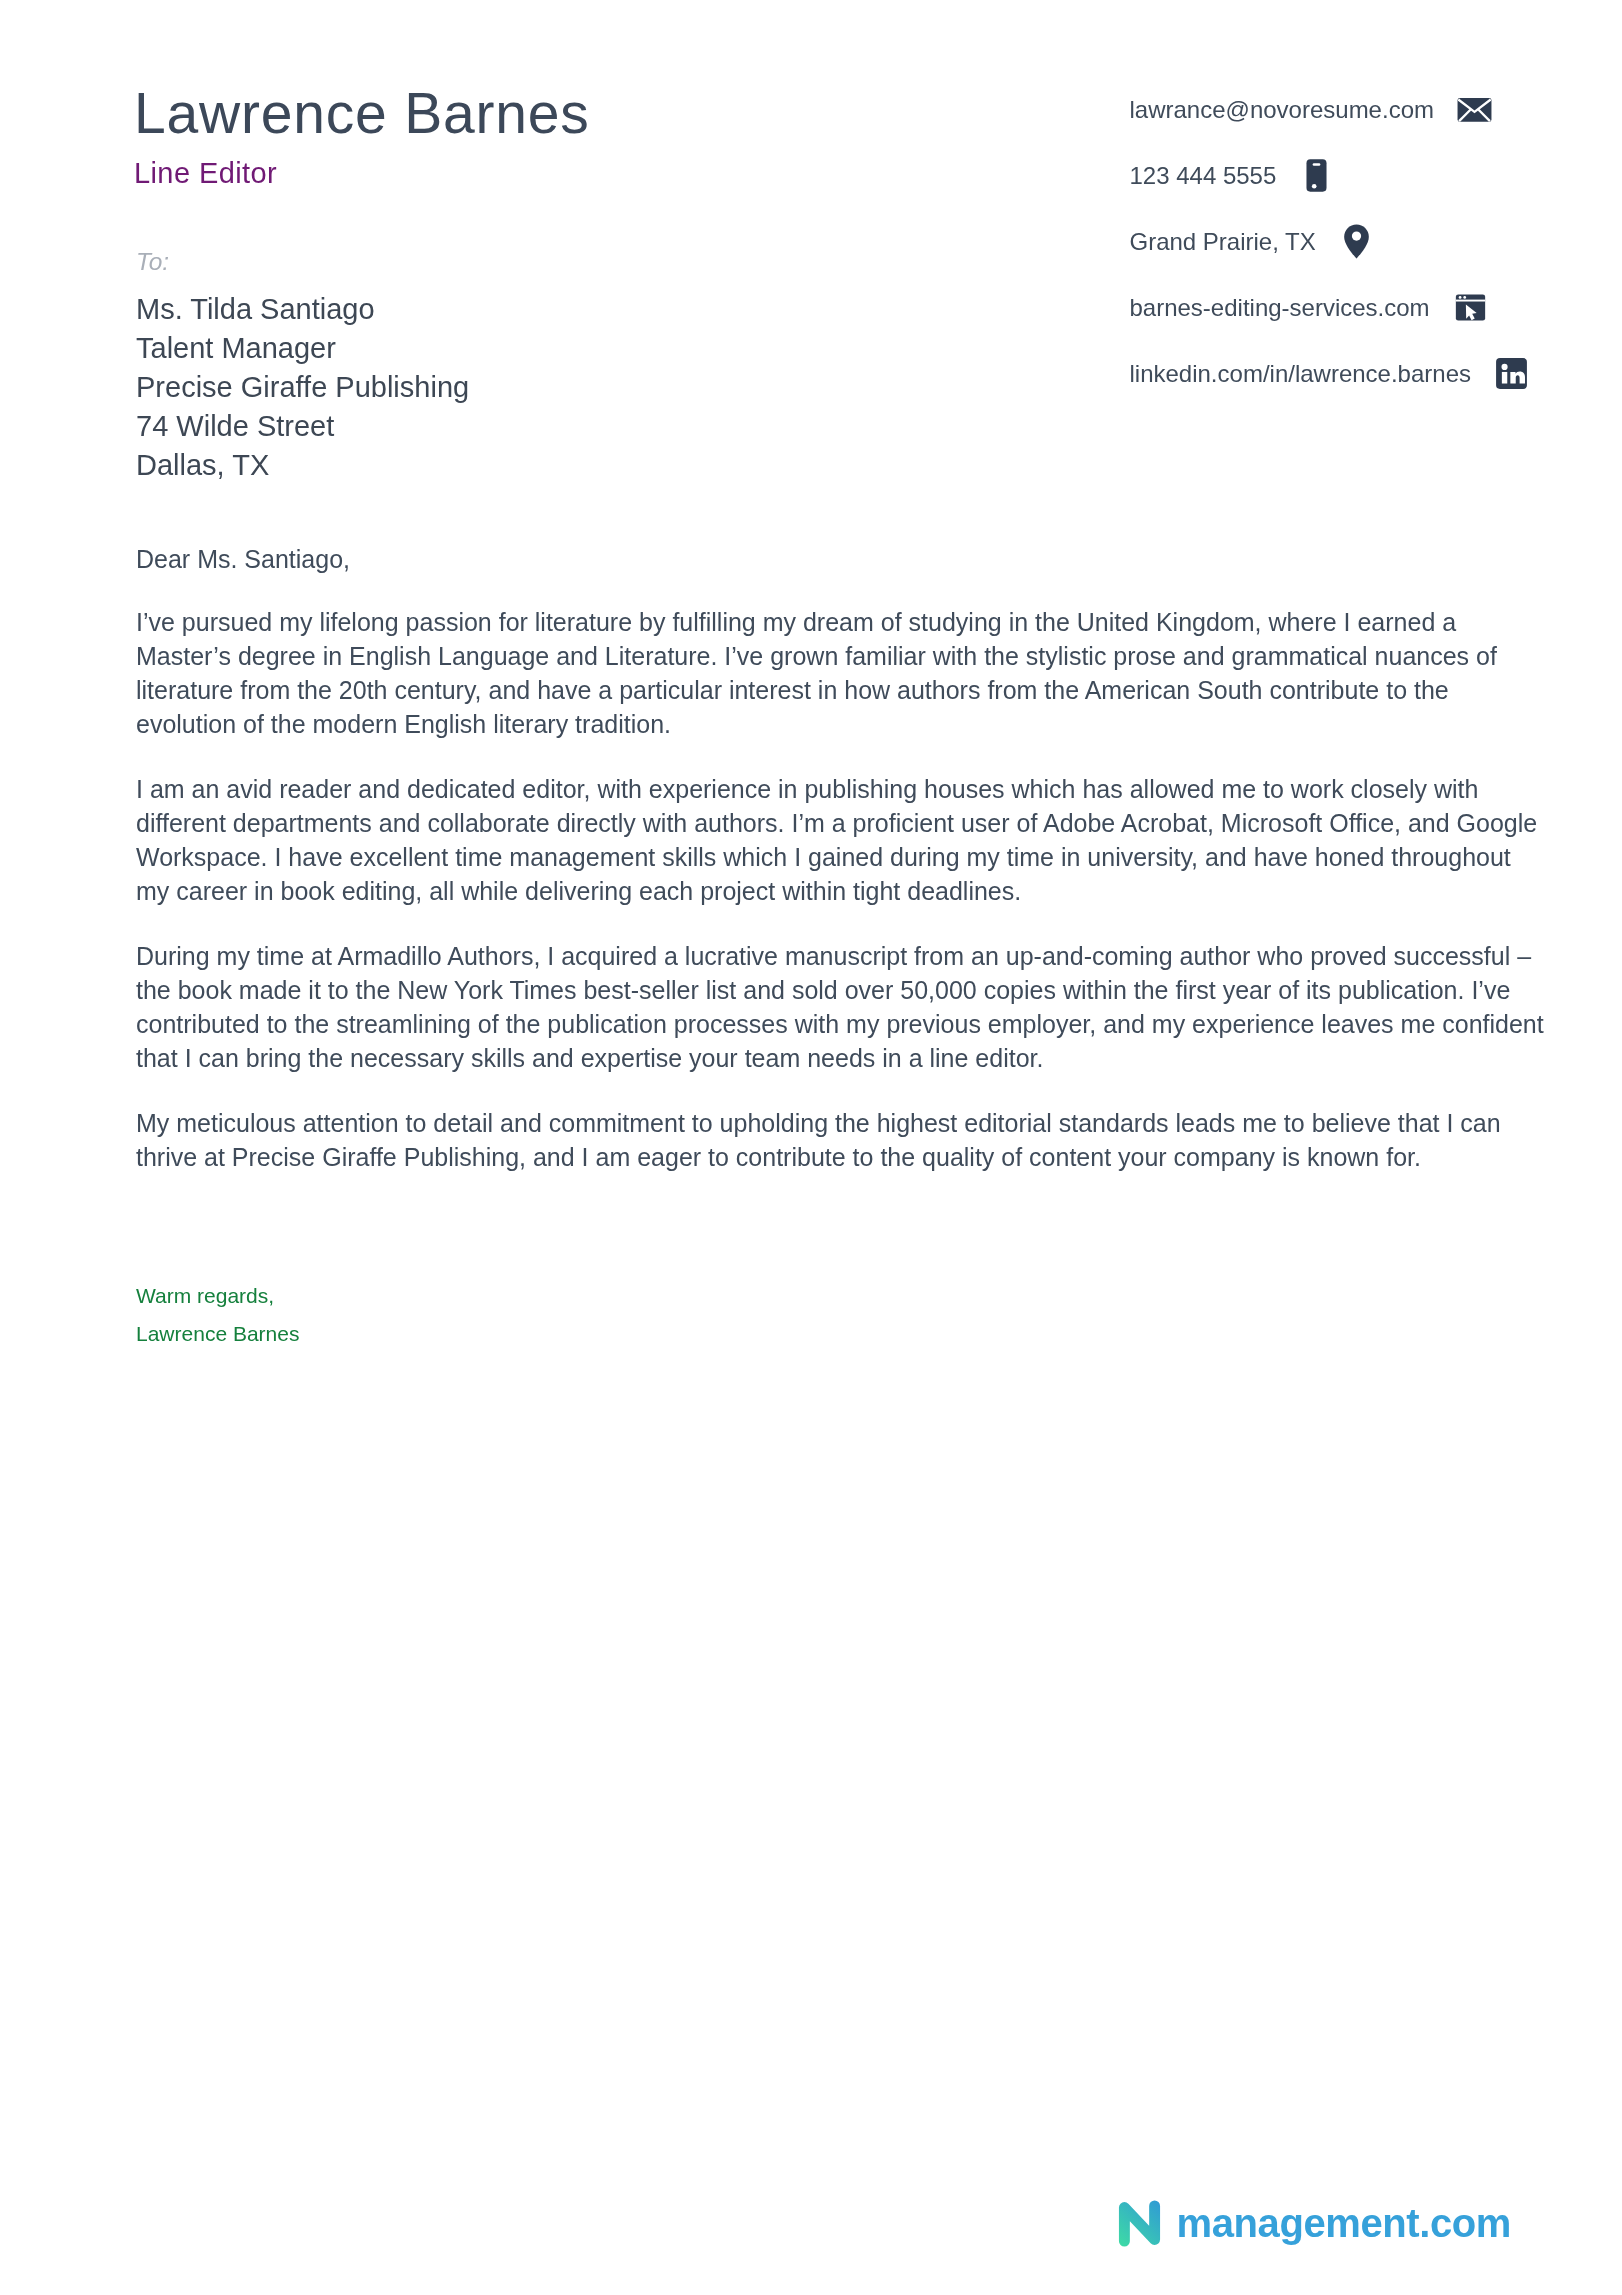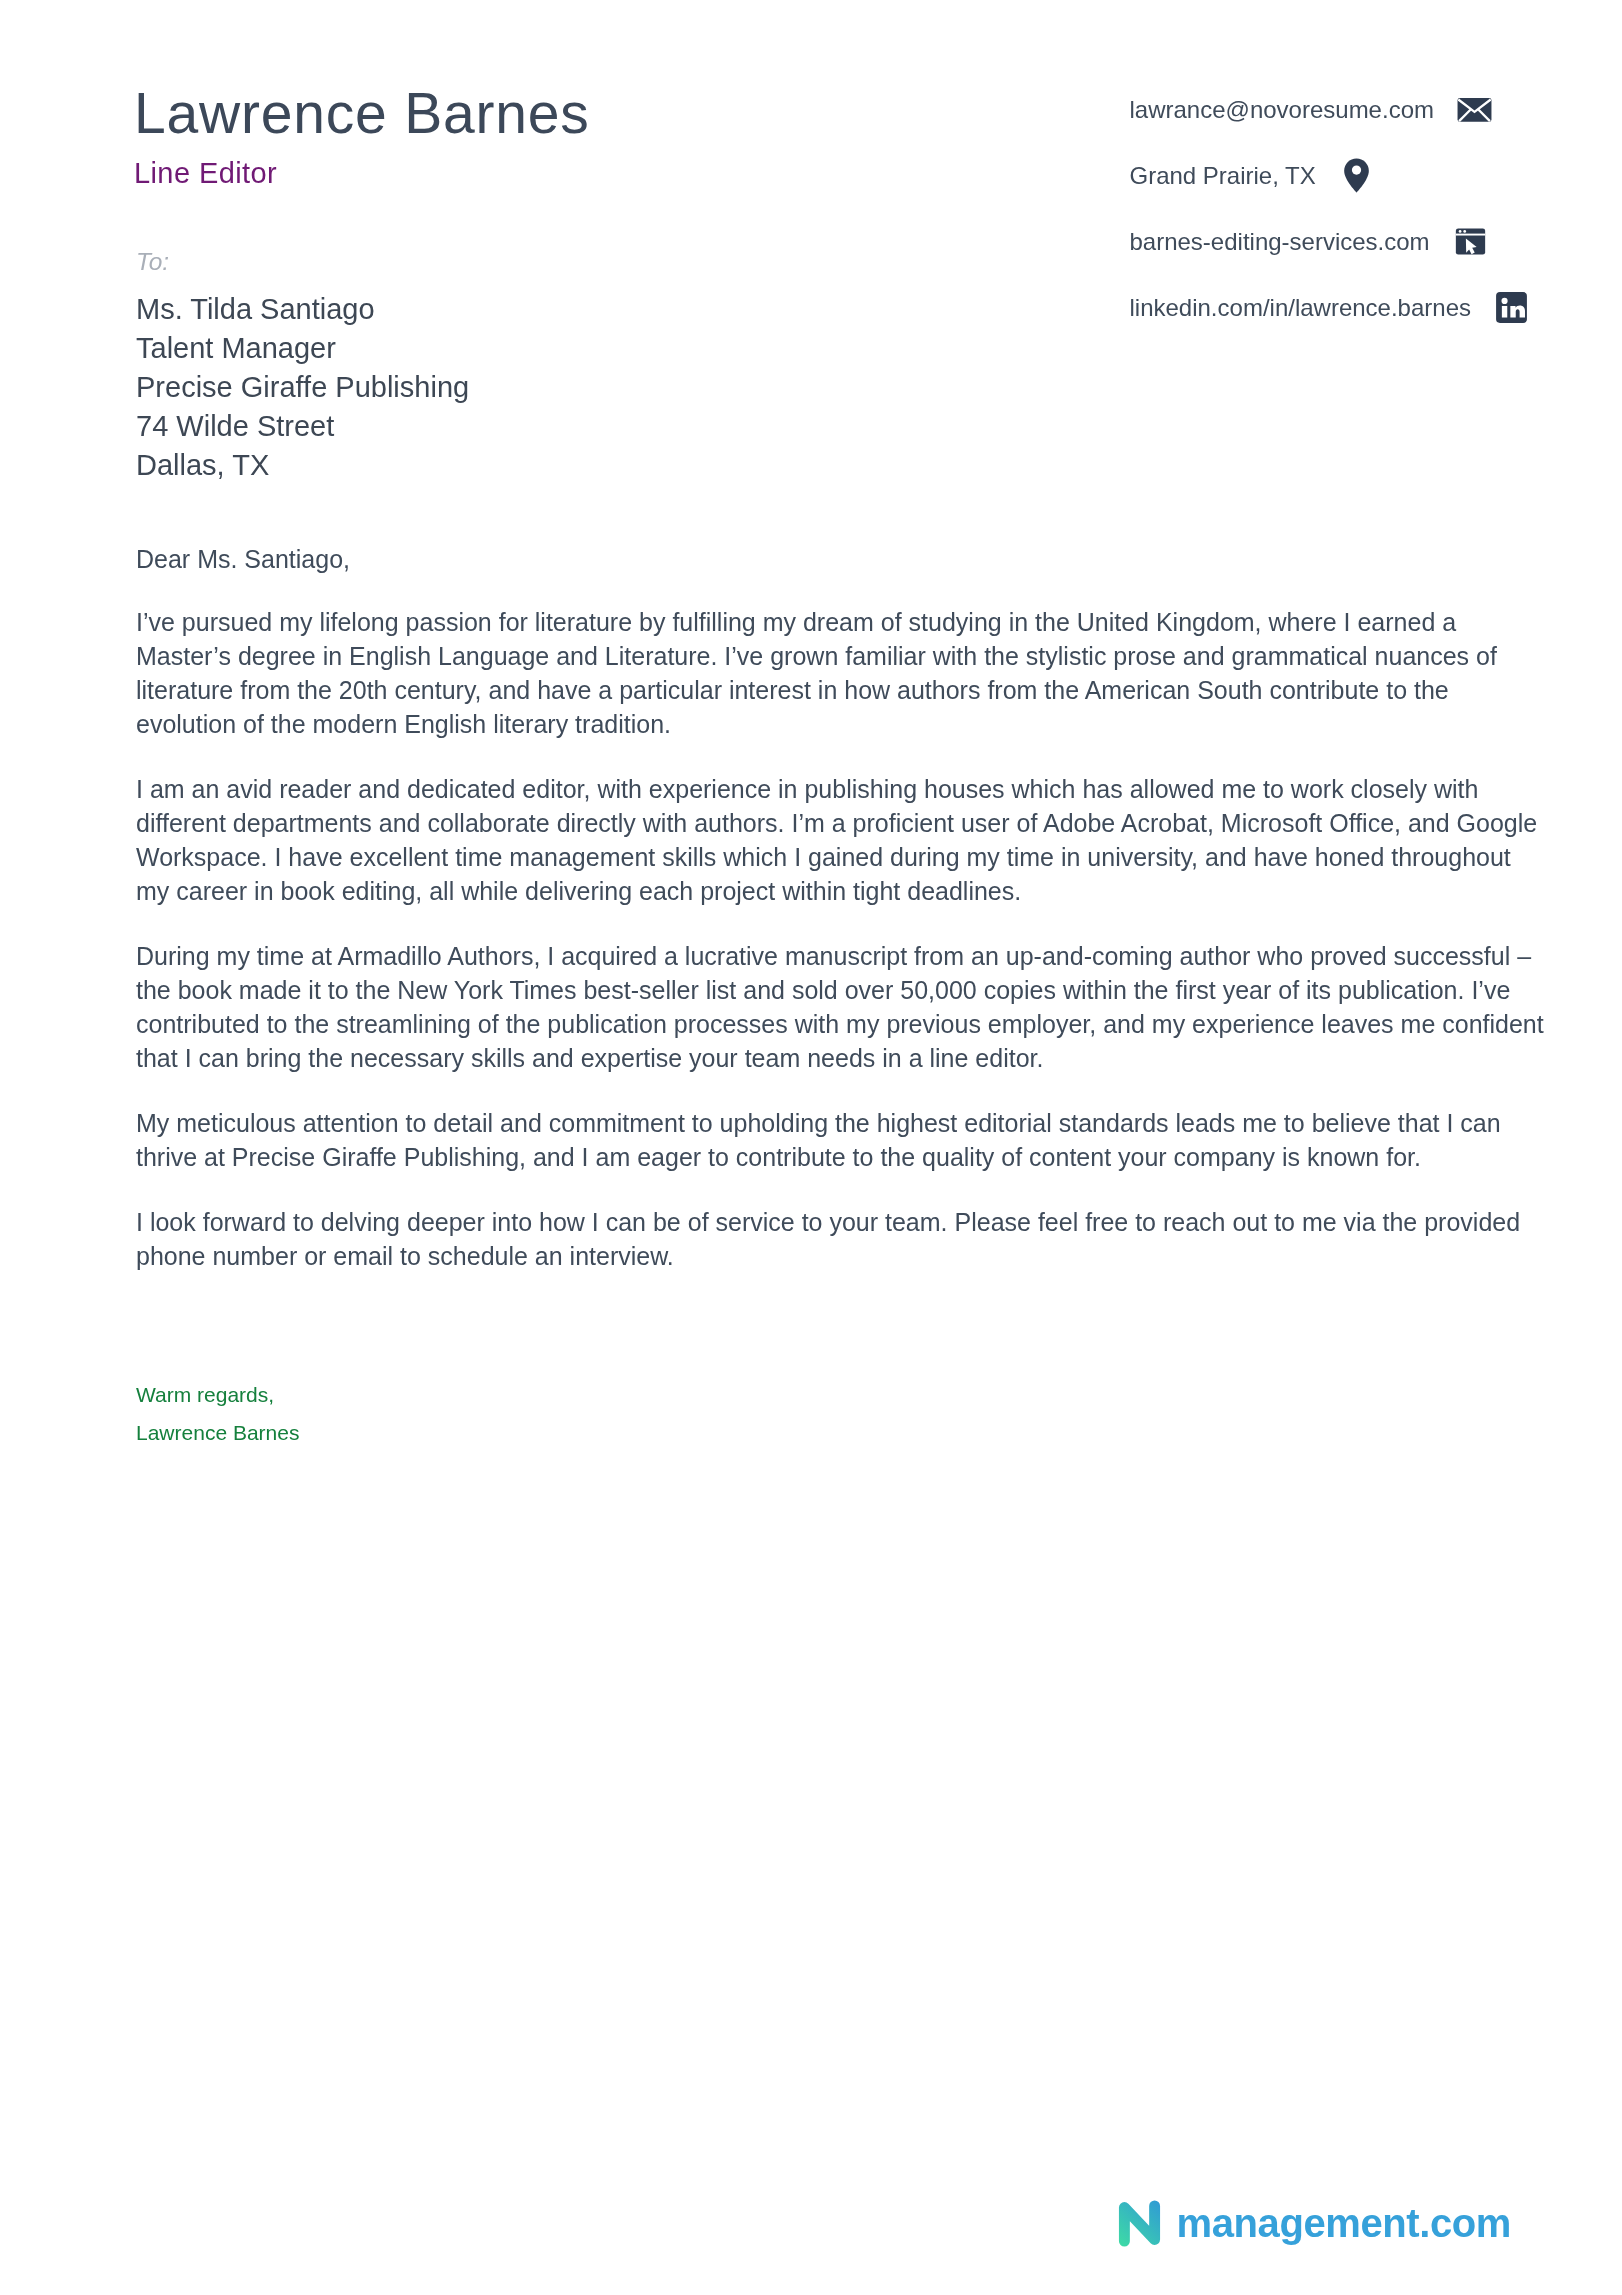--- a/index.html
+++ b/index.html
@@ -149,20 +149,30 @@
       <span class="contact-icon">
         <svg viewBox="0 0 48 48">
           <rect class="icon-fill" x="2" y="9" width="44" height="31" rx="3"></rect>
           <path d="M3 11 L24 27 L45 11" fill="none" stroke="#ffffff" stroke-width="3"></path>
           <path d="M4 39 L19 24" fill="none" stroke="#ffffff" stroke-width="3"></path>
           <path d="M44 39 L29 24" fill="none" stroke="#ffffff" stroke-width="3"></path>
         </svg>
       </span>
     </div>
 
+    <div class="contact-row">
+      <span class="contact-label">123 444 5555</span>
+      <span class="contact-icon">
+        <svg viewBox="0 0 48 48">
+          <rect class="icon-fill" x="11" y="3" width="26" height="42" rx="5"></rect>
+          <rect x="19" y="8" width="10" height="3.5" rx="1.7" fill="#ffffff"></rect>
+          <circle cx="21" cy="38" r="3" fill="#ffffff"></circle>
+        </svg>
+      </span>
+    </div>
 
     <div class="contact-row">
       <span class="contact-label">Grand Prairie, TX</span>
       <span class="contact-icon">
         <svg viewBox="0 0 48 48">
           <path class="icon-fill" d="M24 2 C15.2 2 8 9.2 8 18 C8 29.5 24 46 24 46 C24 46 40 29.5 40 18 C40 9.2 32.8 2 24 2 Z"></path>
           <circle cx="24" cy="17" r="6" fill="#ffffff"></circle>
         </svg>
       </span>
     </div>
@@ -202,21 +212,20 @@
     <div class="recipient-line">74 Wilde Street</div>
     <div class="recipient-line">Dallas, TX</div>
   </div>
 
   <div class="letter-body">
     <div class="salutation">Dear Ms. Santiago,</div>
     <p class="paragraph">I’ve pursued my lifelong passion for literature by fulfilling my dream of studying in the United Kingdom, where I earned a Master’s degree in English Language and Literature. I’ve grown familiar with the stylistic prose and grammatical nuances of literature from the 20th century, and have a particular interest in how authors from the American South contribute to the evolution of the modern English literary tradition.</p>
     <p class="paragraph">I am an avid reader and dedicated editor, with experience in publishing houses which has allowed me to work closely with different departments and collaborate directly with authors. I’m a proficient user of Adobe Acrobat, Microsoft Office, and Google Workspace. I have excellent time management skills which I gained during my time in university, and have honed throughout my career in book editing, all while delivering each project within tight deadlines.</p>
     <p class="paragraph">During my time at Armadillo Authors, I acquired a lucrative manuscript from an up-and-coming author who proved successful – the book made it to the New York Times best-seller list and sold over 50,000 copies within the first year of its publication. I’ve contributed to the streamlining of the publication processes with my previous employer, and my experience leaves me confident that I can bring the necessary skills and expertise your team needs in a line editor.</p>
     <p class="paragraph">My meticulous attention to detail and commitment to upholding the highest editorial standards leads me to believe that I can thrive at Precise Giraffe Publishing, and I am eager to contribute to the quality of content your company is known for.</p>
-    <p class="paragraph">I look forward to delving deeper into how I can be of service to your team. Please feel free to reach out to me via the provided phone number or email to schedule an interview.</p>
     <div class="closing-block">
       <div class="closing-line">Warm regards,</div>
       <div class="signature-line">Lawrence Barnes</div>
     </div>
   </div>
 
   <div class="footer-brand">
     <span class="brand-logo">
       <svg viewBox="0 0 56 60">
         <defs>

